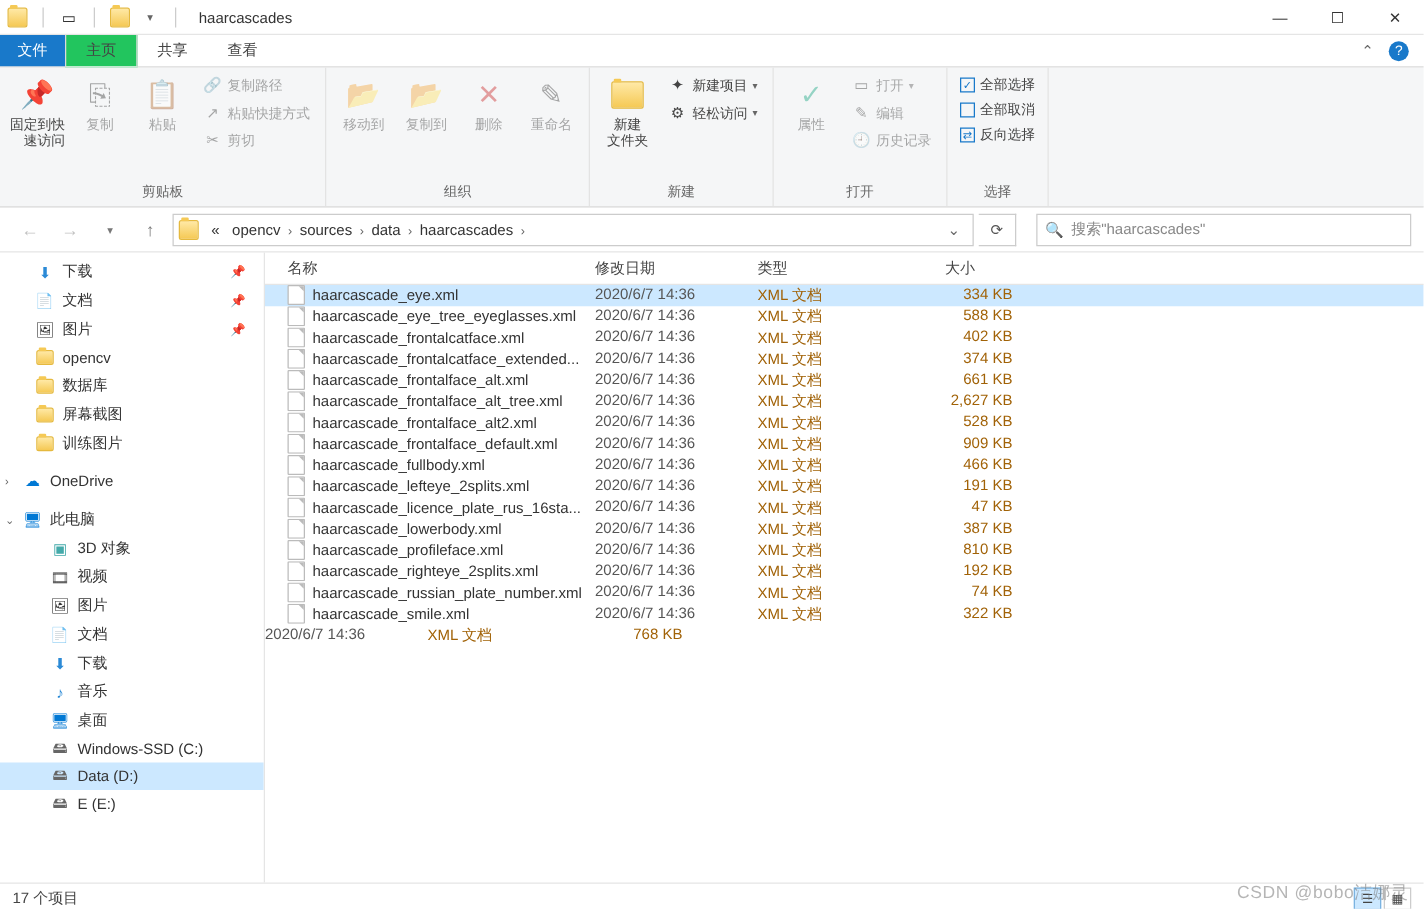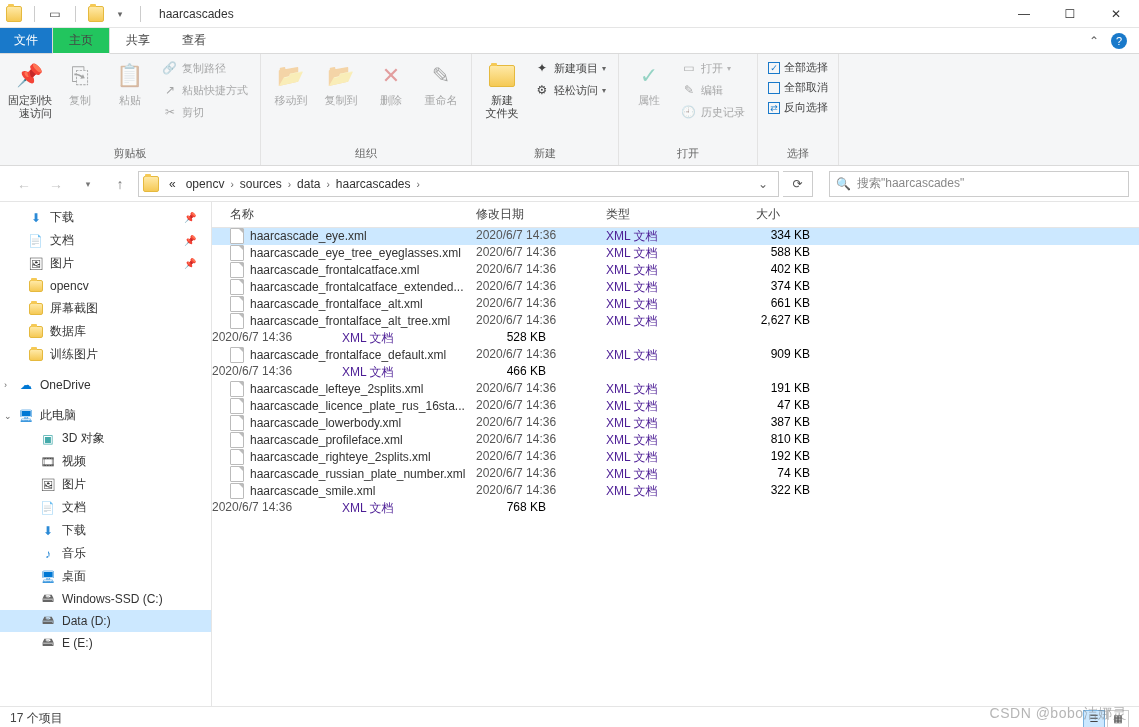--- a/index.html
+++ b/index.html
@@ -62,22 +62,22 @@
 .col-headers { height: 26px; display: flex; align-items: center; border-bottom: 1px solid #e5e5e5; font-size: 12px; color: #444; }
 .col-name { width: 264px; padding-left: 18px; }
 .col-date { width: 130px; }
 .col-type { width: 120px; }
 .col-size { width: 100px; text-align: center; padding-right: 16px; }
 .file-list { flex: 1; overflow-y: auto; }
 .file-row { height: 17px; display: flex; align-items: flex-start; font-size: 12px; color: #333; }
 .file-row.selected { background: #cce8ff; }
 .cell-name { width: 264px; display: flex; align-items: center; gap: 6px; padding-left: 18px; overflow: hidden; white-space: nowrap; text-overflow: ellipsis; }
 .cell-date { width: 130px; color: #555; }
-.cell-type { width: 120px; color: #4c1d95; }
-.cell-size { width: 100px; text-align: right; color: #000000; padding-right: 16px; }
+.cell-type { width: 120px; color: #a16207; }
+.cell-size { width: 100px; text-align: right; color: #a16207; padding-right: 16px; }
 .file-icon { width: 14px; height: 16px; border: 1px solid #bbb; border-radius: 1px; background: #fff; position: relative; flex-shrink: 0; }
 .file-icon::after { content: ""; position: absolute; top: 0; right: 0; border-left: 4px solid transparent; border-top: 4px solid #bbb; }
 
 
 .status-bar { height: 24px; border-top: 1px solid #e5e5e5; display: flex; align-items: center; padding: 0 10px; font-size: 12px; color: #444; }
 .view-toggles { margin-left: auto; display: flex; gap: 2px; }
 .view-toggle { width: 22px; height: 18px; border: 1px solid #ccc; display: flex; align-items: center; justify-content: center; font-size: 10px; }
 .view-toggle.active { background: #cce8ff; border-color: #7bb3e0; }
 
 .watermark { position: absolute; right: 12px; bottom: 4px; font-size: 14px; color: rgba(120,120,120,0.55); letter-spacing: 0.5px; }
@@ -287,27 +287,27 @@
     <div class="nav-item">
         <span class="nav-icon">
           <span class="folder-glyph" style="width:14px;height:12px;"></span>
         </span>
         <span>opencv</span>
       </div>
     <div class="nav-item">
         <span class="nav-icon">
           <span class="folder-glyph" style="width:14px;height:12px;"></span>
         </span>
-        <span>屏幕截图</span>
+        <span>数据库</span>
       </div>
     <div class="nav-item">
         <span class="nav-icon">
           <span class="folder-glyph" style="width:14px;height:12px;"></span>
         </span>
-        <span>数据库</span>
+        <span>屏幕截图</span>
       </div>
     <div class="nav-item">
         <span class="nav-icon">
           <span class="folder-glyph" style="width:14px;height:12px;"></span>
         </span>
         <span>训练图片</span>
       </div>
     <div style="height:8px;"></div>
     <div class="nav-item root">
         <span class="nav-expand">›</span>
@@ -418,34 +418,42 @@
         <div class="file-row">
           <div class="cell-name">
             <span class="file-icon"></span>
             <span>haarcascade_frontalface_alt_tree.xml</span>
           </div>
           <div class="cell-date">2020/6/7 14:36</div>
           <div class="cell-type">XML 文档</div>
           <div class="cell-size">2,627 KB</div>
         </div>
         <div class="file-row">
+          <div class="cell-name">
+            <span class="file-icon"></span>
+            <span>haarcascade_frontalface_alt2.xml</span>
+          </div>
           <div class="cell-date">2020/6/7 14:36</div>
           <div class="cell-type">XML 文档</div>
           <div class="cell-size">528 KB</div>
         </div>
         <div class="file-row">
           <div class="cell-name">
             <span class="file-icon"></span>
             <span>haarcascade_frontalface_default.xml</span>
           </div>
           <div class="cell-date">2020/6/7 14:36</div>
           <div class="cell-type">XML 文档</div>
           <div class="cell-size">909 KB</div>
         </div>
         <div class="file-row">
+          <div class="cell-name">
+            <span class="file-icon"></span>
+            <span>haarcascade_fullbody.xml</span>
+          </div>
           <div class="cell-date">2020/6/7 14:36</div>
           <div class="cell-type">XML 文档</div>
           <div class="cell-size">466 KB</div>
         </div>
         <div class="file-row">
           <div class="cell-name">
             <span class="file-icon"></span>
             <span>haarcascade_lefteye_2splits.xml</span>
           </div>
           <div class="cell-date">2020/6/7 14:36</div>

